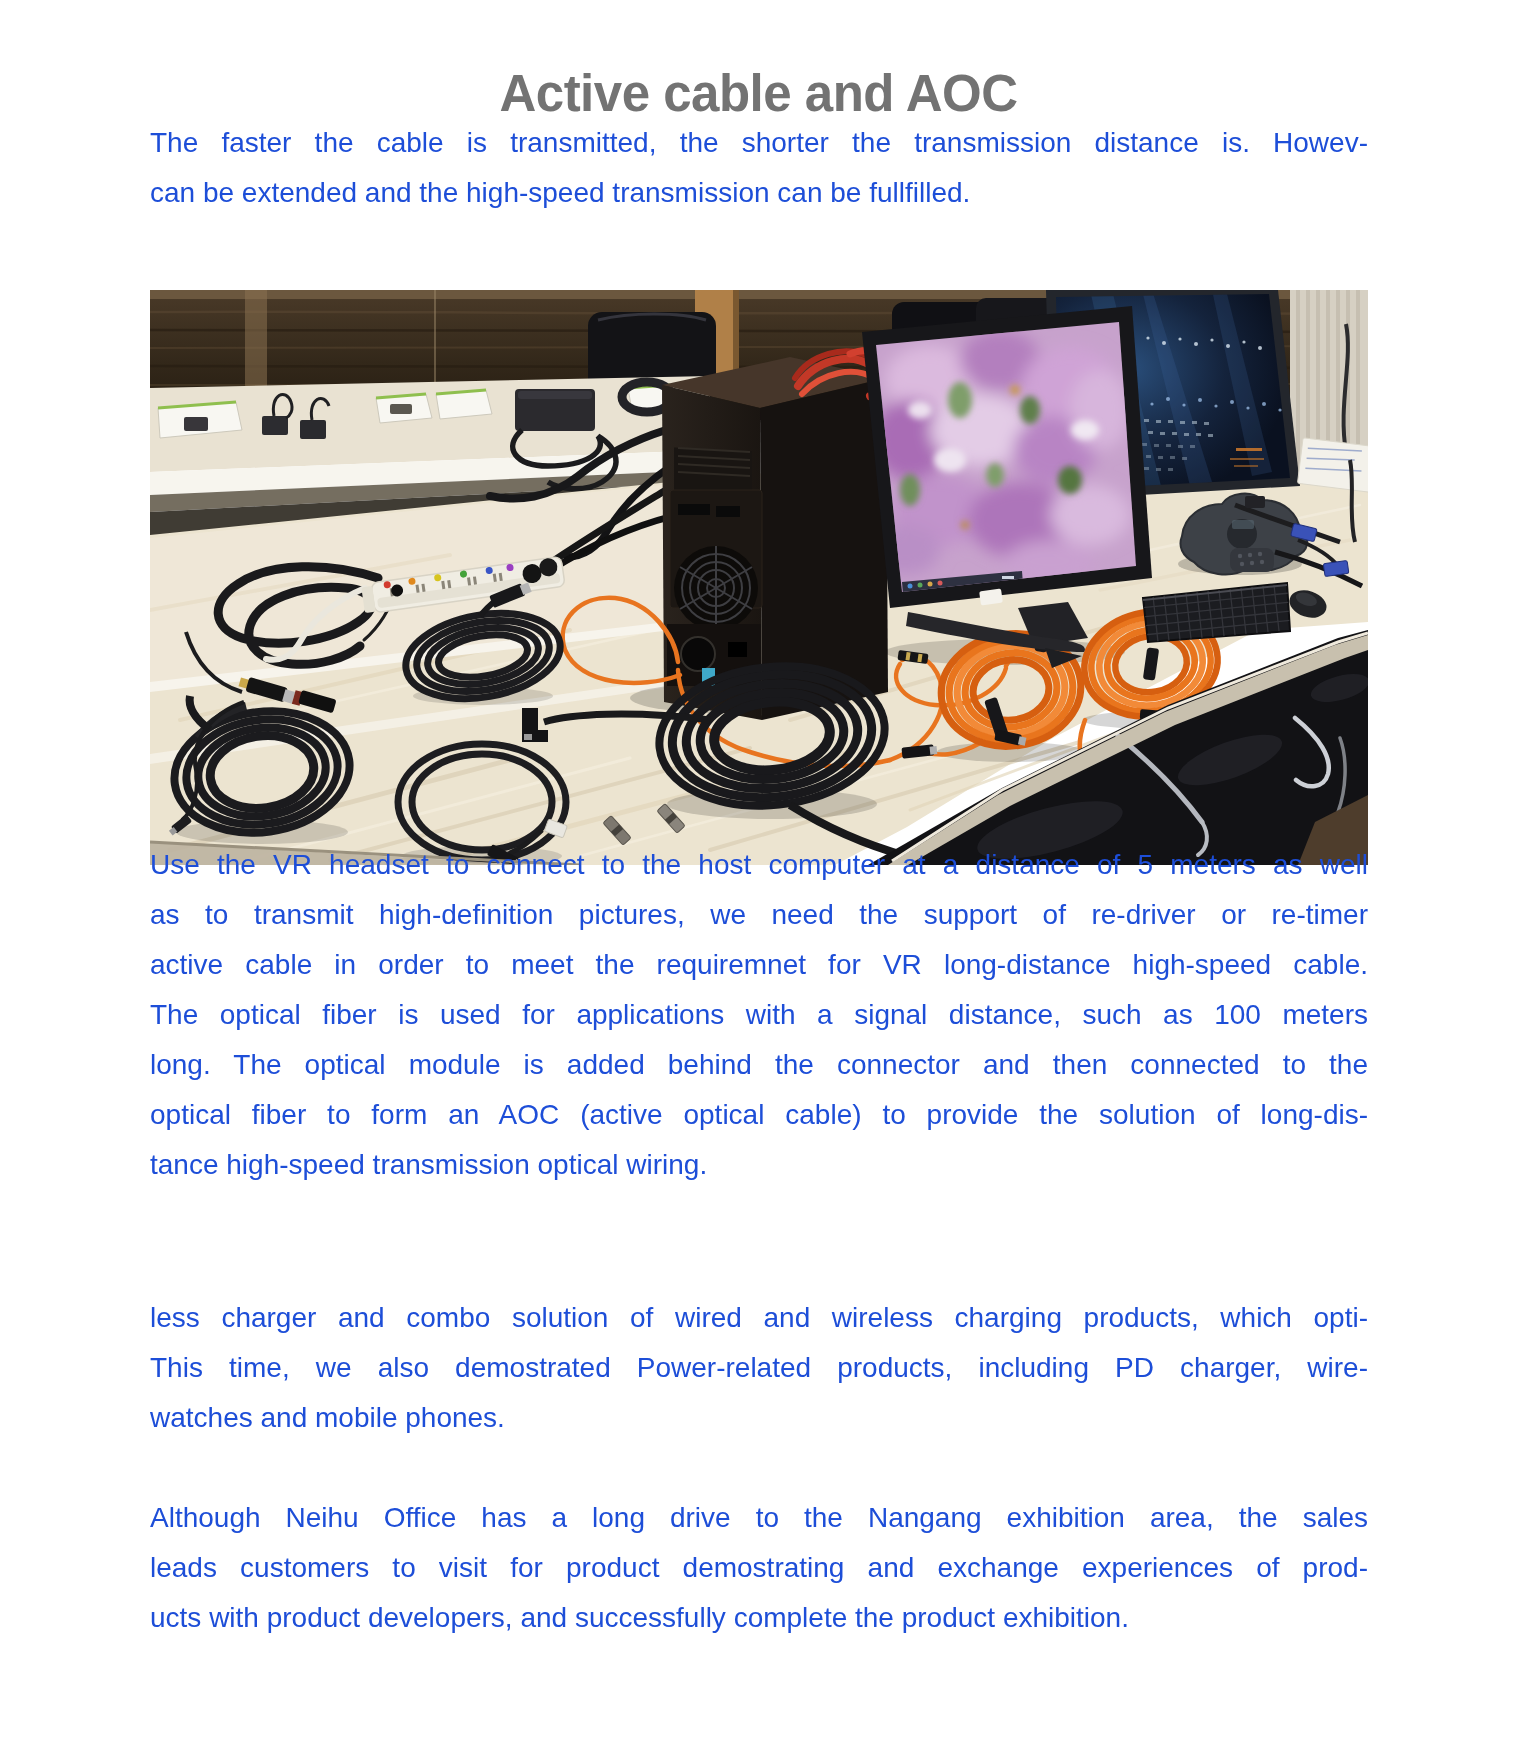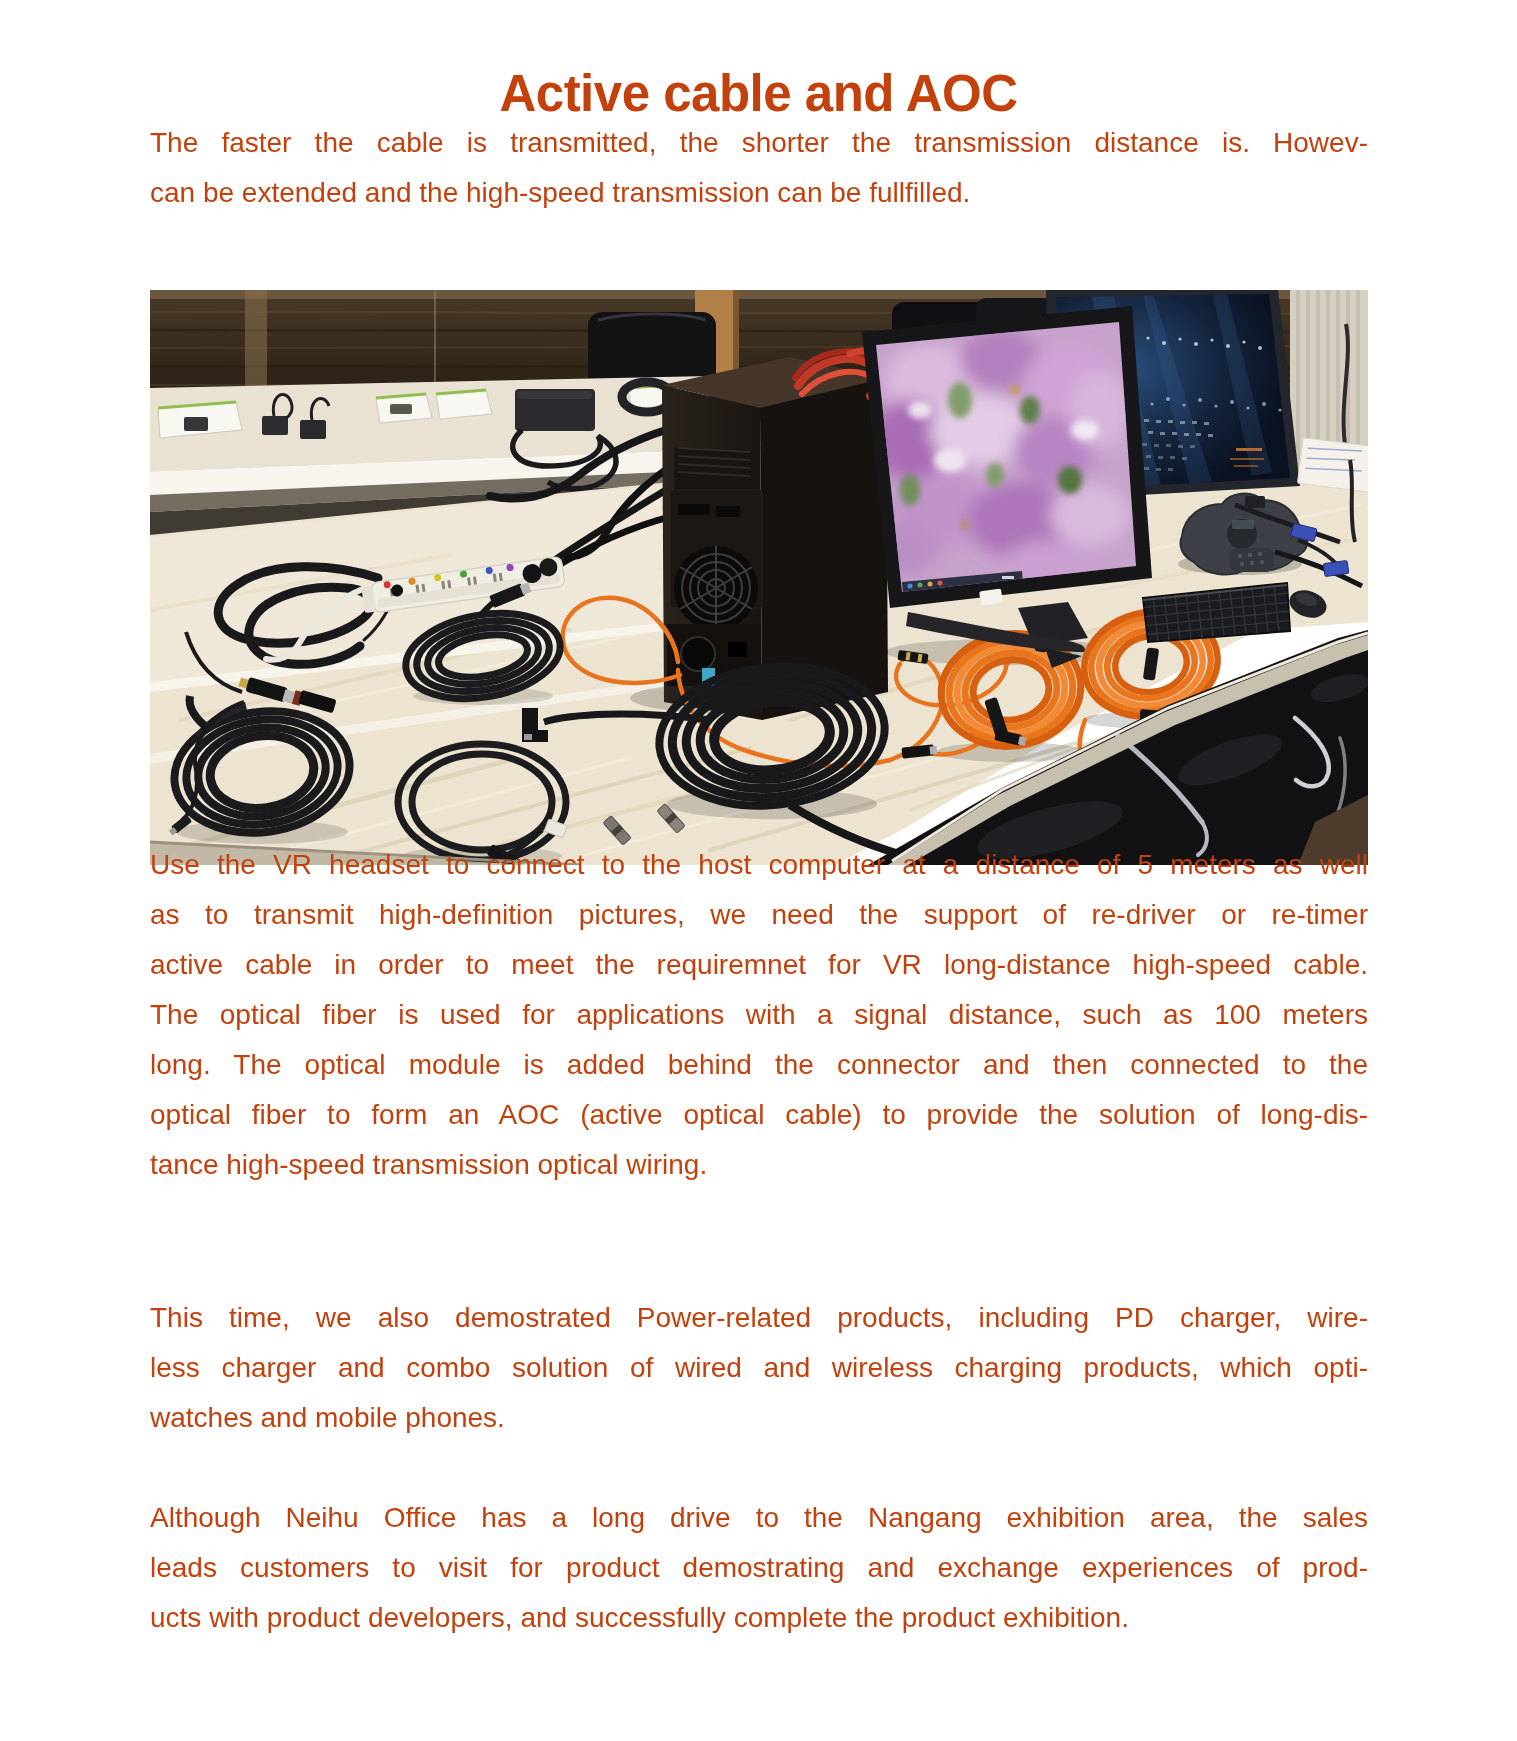--- a/index.html
+++ b/index.html
@@ -1,20 +1,20 @@
 <!DOCTYPE html>
 <html><head>
 <meta charset="utf-8">
 <style>
   html,body{margin:0;padding:0;}
   body{width:1517px;height:1741px;background:#ffffff;font-family:"Liberation Sans",sans-serif;}
   .page{position:relative;width:1517px;height:1741px;background:#fff;overflow:hidden;}
   .doc-title{position:absolute;top:30px;left:0;width:100%;text-align:center;
-    font-size:51px;font-weight:700;color:#c2410c;letter-spacing:-0.5px;line-height:60px;}
-  .para{position:absolute;left:150px;width:1218px;color:#c2410c;font-size:28px;}
+    font-size:51px;font-weight:700;color:#737373;letter-spacing:-0.5px;line-height:60px;}
+  .para{position:absolute;left:150px;width:1218px;color:#1d4ed8;font-size:28px;}
   .ln{height:50px;line-height:50px;text-align:justify;text-align-last:justify;white-space:normal;}
   .ln.last{text-align-last:left;}
   .photo{position:absolute;left:150px;top:290px;width:1218px;height:575px;}
   .photo svg{display:block;width:1218px;height:575px;}
 </style>
 </head>
 <body>
 
 <div class="page">
 
@@ -615,22 +615,22 @@
     <div class="ln">Use the VR headset to connect to the host computer at a distance of 5 meters as well</div>
     <div class="ln">as to transmit high-definition pictures, we need the support of re-driver or re-timer</div>
     <div class="ln">active cable in order to meet the requiremnet for VR long-distance high-speed cable.</div>
     <div class="ln">The optical fiber is used for applications with a signal distance, such as 100 meters</div>
     <div class="ln">long. The optical module is added behind the connector and then connected to the</div>
     <div class="ln">optical fiber to form an AOC (active optical cable) to provide the solution of long-dis-</div>
     <div class="ln last">tance high-speed transmission optical wiring.</div>
   </div>
 
   <div class="para" style="top:1293px">
+    <div class="ln">less charger and combo solution of wired and wireless charging products, which opti-</div>
     <div class="ln">This time, we also demostrated Power-related products, including PD charger, wire-</div>
-    <div class="ln">less charger and combo solution of wired and wireless charging products, which opti-</div>
     <div class="ln last">watches and mobile phones.</div>
   </div>
 
   <div class="para" style="top:1493px">
     <div class="ln">Although Neihu Office has a long drive to the Nangang exhibition area, the sales</div>
     <div class="ln">leads customers to visit for product demostrating and exchange experiences of prod-</div>
     <div class="ln last">ucts with product developers, and successfully complete the product exhibition.</div>
   </div>
 
 </div>

